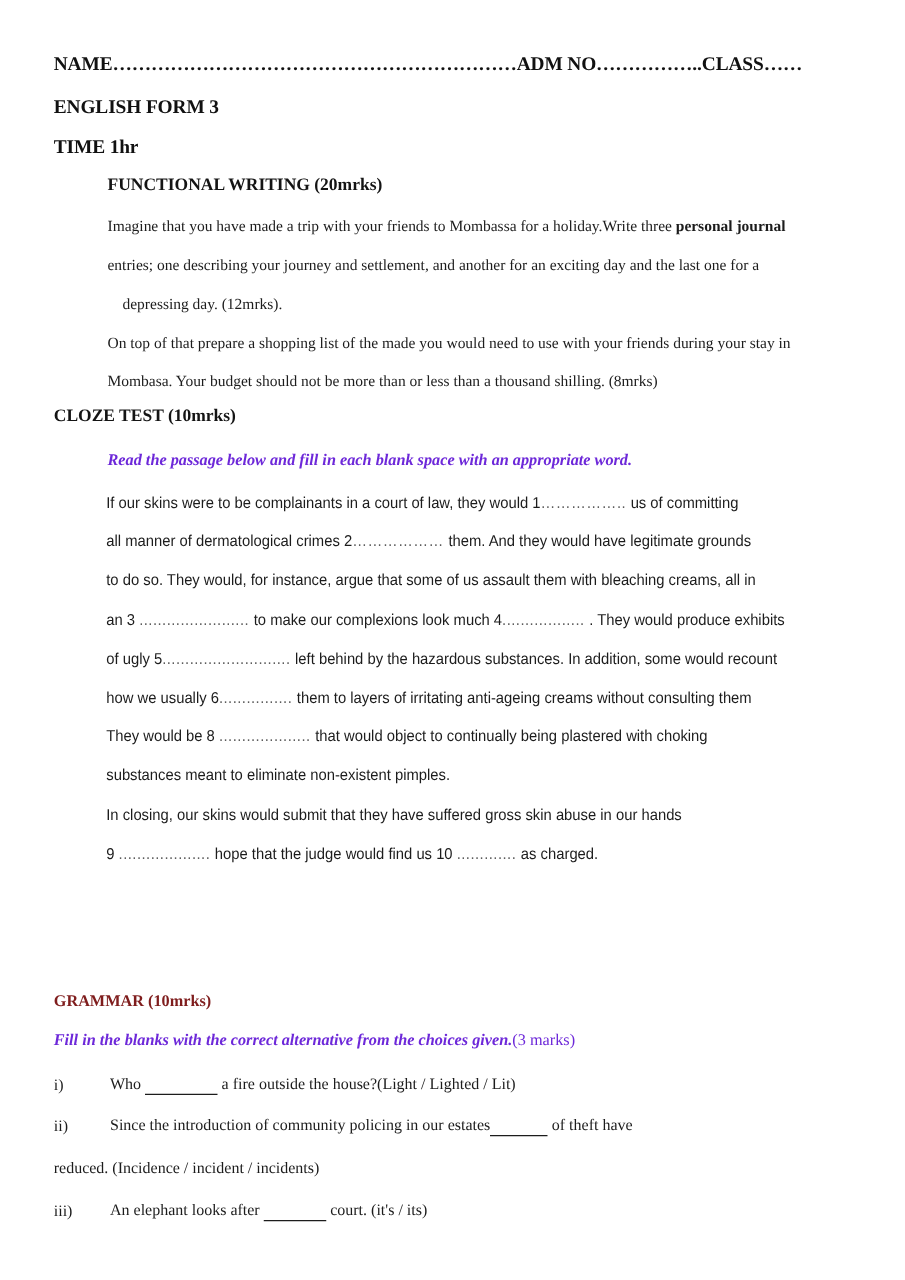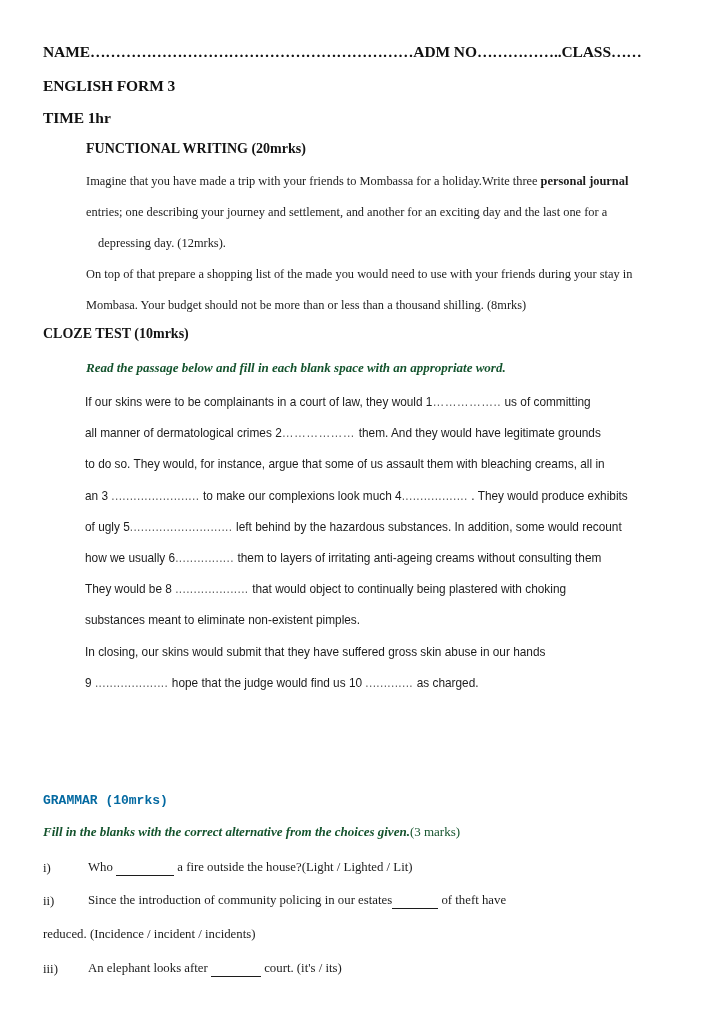--- a/index.html
+++ b/index.html
@@ -45,40 +45,40 @@
 
   
   .sec-serif {
     font-family: "Liberation Serif", "DejaVu Serif", serif;
     font-weight: bold;
     font-size: 14px;
     color: #141414;
   }
   
   .sec-sans {
-    font-family: Liberation Mono, monospace;
+    font-family: Liberation Serif, serif;
     font-weight: bold;
     font-size: 13px;
-    color: #0369a1;
+    color: #7f1d1d;
   }
 
   
   .fw-body {
     font-family: "Liberation Serif", "DejaVu Serif", serif;
     font-size: 12.4px;
     color: #1c1c1c;
   }
 
   
   .instr {
     font-family: "Liberation Serif", "DejaVu Serif", serif;
     font-weight: bold;
     font-style: italic;
     font-size: 13px;
-    color: #14532d;
+    color: #6d28d9;
   }
   .instr .plain {
     font-weight: normal;
     font-style: normal;
   }
 
   
   .cloze-body {
     font-family: "Liberation Sans", "DejaVu Sans", sans-serif;
     font-size: 12.6px;

